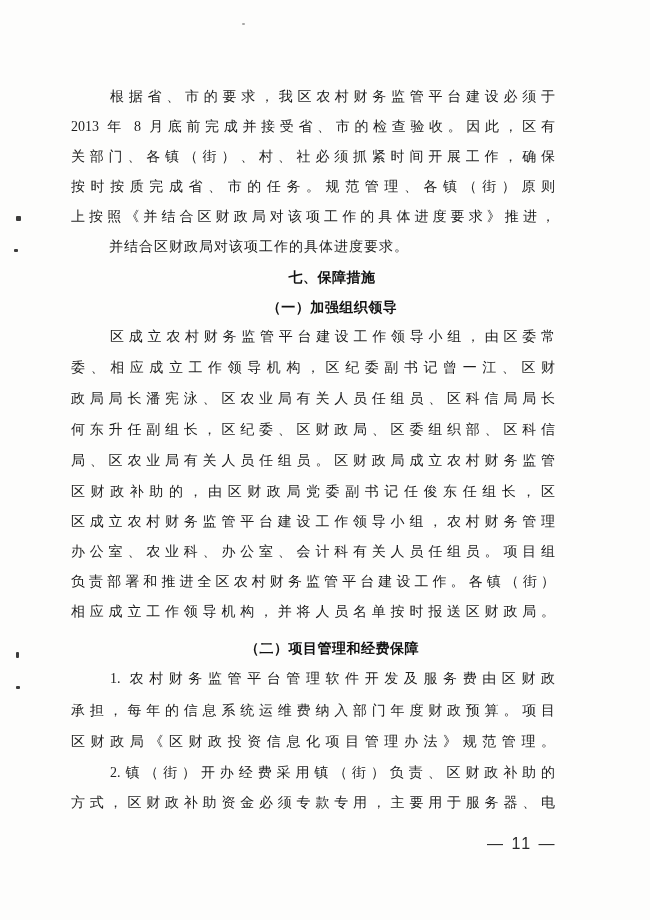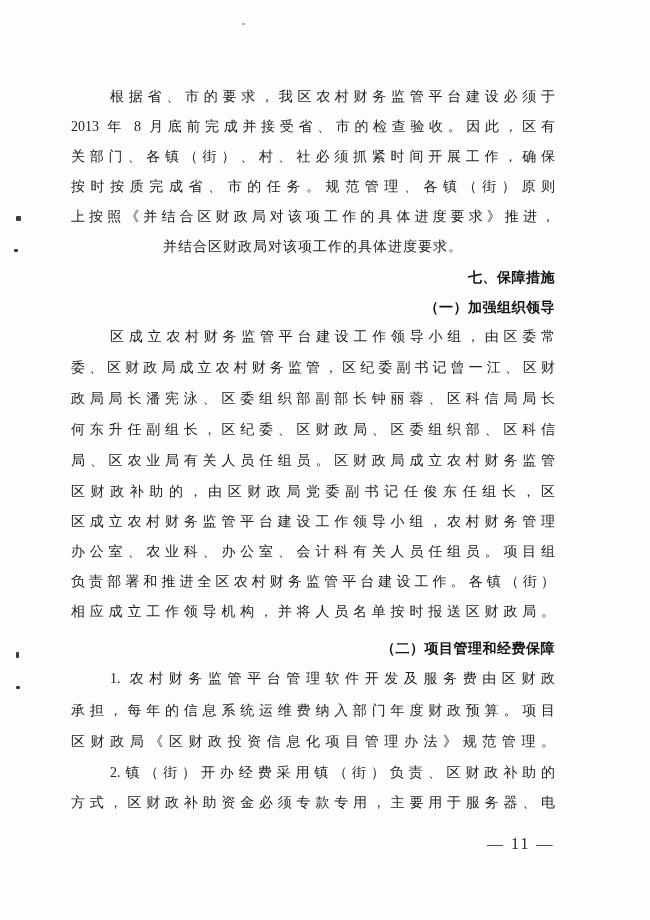--- a/index.html
+++ b/index.html
@@ -33,39 +33,39 @@
   }
   .j::after {
     content: "";
     display: inline-block;
     width: 100%;
     height: 0;
   }
   
   .ind { text-indent: 39px; }
   
-  .end { letter-spacing: 1px; text-align: center; }
+  .end { letter-spacing: 1px; text-align: left; margin-left: 38px; }
   
   .head {
     font-family: "Liberation Sans", "DejaVu Sans", sans-serif;
     font-weight: 700;
     letter-spacing: 0.5px;
     color: #111;
     text-indent: 38px;
-    text-align: right;
+    text-align: center;
   }
   .pagenum {
     position: absolute;
     left: 487px;
     top: 834px;
     font-size: 16px;
     line-height: 20px;
     color: #2a2a2a;
     letter-spacing: 2px;
-    font-family: Liberation Serif, serif;
+    font-family: Liberation Sans, sans-serif;
   }
   .speck {
     position: absolute;
     background: #3c3c3c;
     border-radius: 1px;
   }
 </style>
 </head>
 <body>
 
@@ -74,22 +74,22 @@
   <div class="ln j" style="top:114px">2013 年 8 月底前完成并接受省、市的检查验收。因此，区有</div>
   <div class="ln j" style="top:144px">关部门、各镇（街）、村、社必须抓紧时间开展工作，确保</div>
   <div class="ln j" style="top:174px">按时按质完成省、市的任务。规范管理、各镇（街）原则</div>
   <div class="ln j" style="top:204px">上按照《并结合区财政局对该项工作的具体进度要求》推进，</div>
   <div class="ln end" style="top:234px">并结合区财政局对该项工作的具体进度要求。</div>
 
   <div class="ln head" style="top:264px">七、保障措施</div>
   <div class="ln head" style="top:294px">（一）加强组织领导</div>
 
   <div class="ln j ind" style="top:324px">区成立农村财务监管平台建设工作领导小组，由区委常</div>
-  <div class="ln j" style="top:355px">委、区财政局成立农村财务监管，区纪委副书记曾一江、区财</div>
-  <div class="ln j" style="top:386px">政局局长潘宪泳、区委组织部副部长钟丽蓉、区科信局局长</div>
+  <div class="ln j" style="top:355px">委、相应成立工作领导机构，区纪委副书记曾一江、区财</div>
+  <div class="ln j" style="top:386px">政局局长潘宪泳、区农业局有关人员任组员、区科信局局长</div>
   <div class="ln j" style="top:417px">何东升任副组长，区纪委、区财政局、区委组织部、区科信</div>
   <div class="ln j" style="top:448px">局、区农业局有关人员任组员。区财政局成立农村财务监管</div>
   <div class="ln j" style="top:479px">区财政补助的，由区财政局党委副书记任俊东任组长，区</div>
   <div class="ln j" style="top:509px">区成立农村财务监管平台建设工作领导小组，农村财务管理</div>
   <div class="ln j" style="top:539px">办公室、农业科、办公室、会计科有关人员任组员。项目组</div>
   <div class="ln j" style="top:569px">负责部署和推进全区农村财务监管平台建设工作。各镇（街）</div>
   <div class="ln j" style="top:599px">相应成立工作领导机构，并将人员名单按时报送区财政局。</div>
 
   <div class="ln head" style="top:635px">（二）项目管理和经费保障</div>
 

